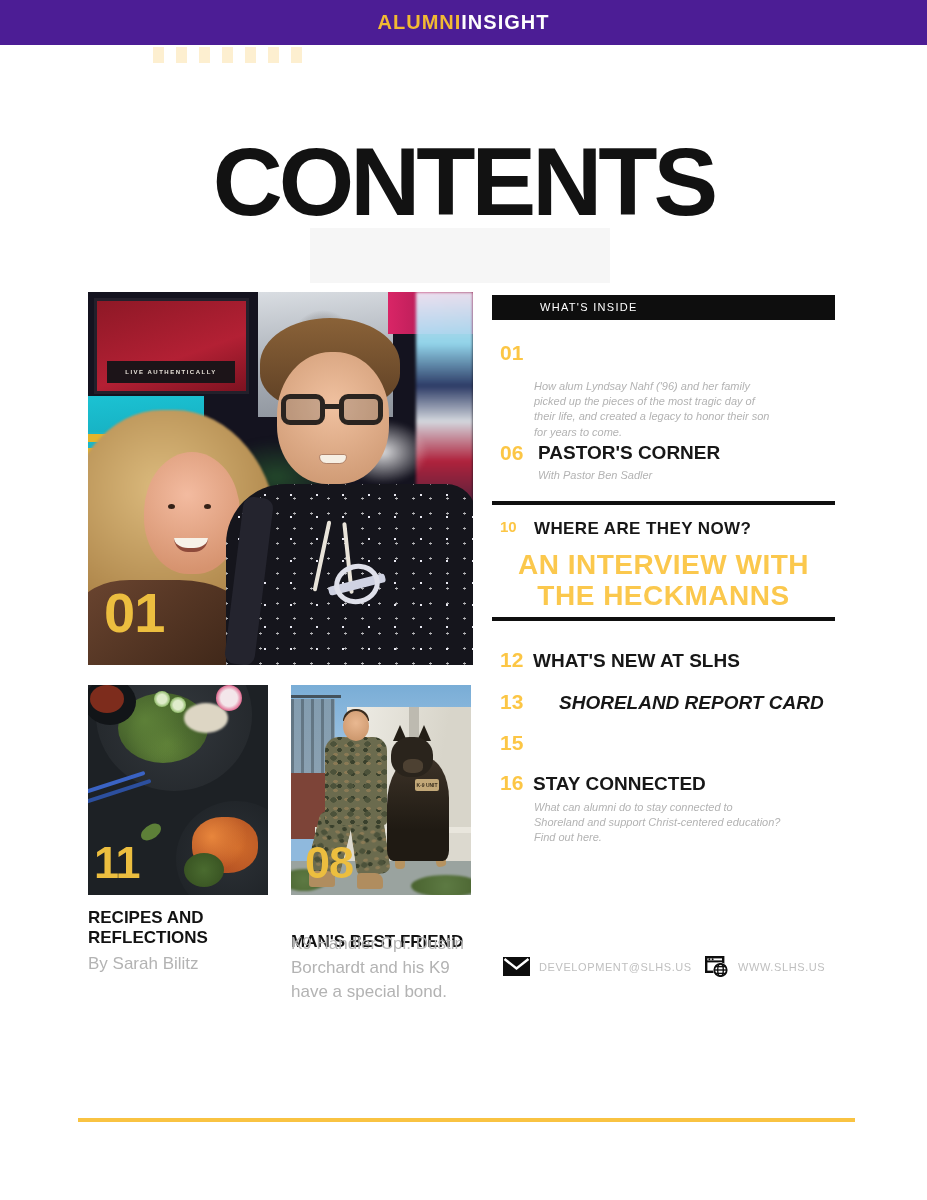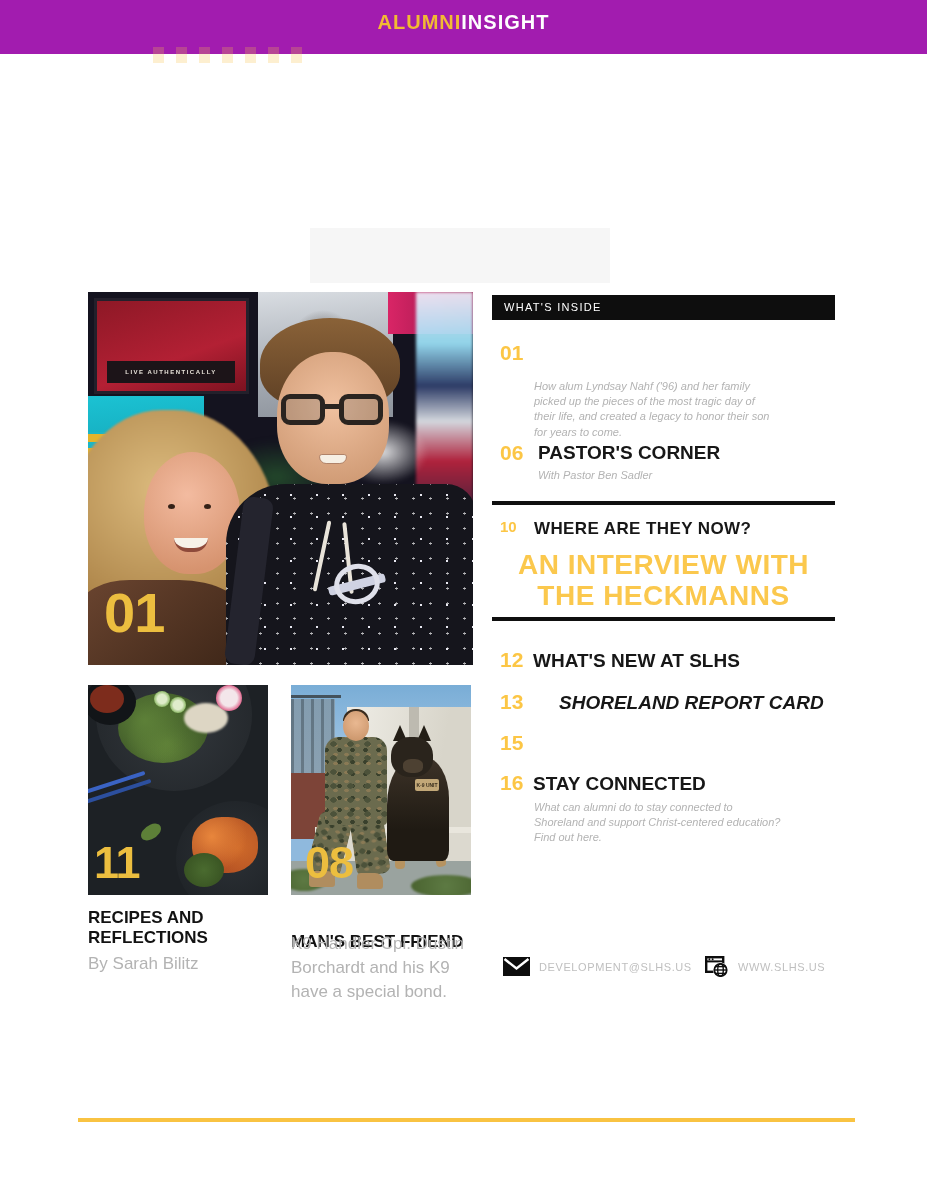--- a/index.html
+++ b/index.html
@@ -1,20 +1,20 @@
 <!DOCTYPE html>
 <html><head>
 <meta charset="utf-8">
 <style>
   * { margin:0; padding:0; box-sizing:border-box; }
   body { background:#ffffff; font-family:"Liberation Sans", sans-serif; }
   .page { position:relative; width:927px; height:1200px; background:#fff; overflow:hidden; margin:0 auto; }
 
   
-  .topbar { position:absolute; left:0; top:0; width:927px; height:54px; background:#a21caf; text-align:center; }
+  .topbar { position:absolute; left:0; top:0; width:927px; height:45px; background:#4c1d95; text-align:center; }
   .brand { line-height:45px; font-size:20px; font-weight:800; letter-spacing:1px; }
   .brand .gold { color:#f2ba33; }
   .brand .white { color:#fefefe; }
   .dash-row { position:absolute; left:153px; top:47px; display:flex; gap:12px; }
   .dash { width:11px; height:16px; background:rgba(247,193,66,0.25); }
 
   
   .title-shadow { position:absolute; left:310px; top:228px; width:300px; height:55px; background:#f6f6f6; }
   .page-title { position:absolute; left:0; top:133px; width:927px; text-align:center;
     font-size:97px; font-weight:900; letter-spacing:-4px; color:#121212; line-height:1; }
@@ -117,21 +117,21 @@
   
   .cap-h { position:absolute; font-size:17px; font-weight:900; color:#121212; line-height:1.18; letter-spacing:0; }
   .cap-sub { position:absolute; font-size:17px; color:#b3b3b3; line-height:1.4; }
   .cap-recipes { left:88px; top:908px; width:150px; }
   .cap-byline { left:88px; top:952px; }
   .cap-mbf { left:291px; top:908px; white-space:nowrap;margin-top:24px; }
   .cap-mbf-desc { left:291px; top:932px; width:175px; }
 
   
   .inside-bar { position:absolute; left:492px; top:295px; width:343px; height:25px; background:#0e0e0e; }
-  .inside-bar span { color:#fff; font-size:11px; letter-spacing:1.3px; line-height:25px; padding-left:12px; font-weight:400; }
+  .inside-bar span { color:#fff; font-size:11px; letter-spacing:1.3px; line-height:25px; padding-left:12px; font-weight:400;margin-left:36px; }
   .toc-num { position:absolute; font-size:21px; font-weight:700; color:#fcc645; }
   .toc-head { position:absolute; font-size:19px; font-weight:800; color:#171717; letter-spacing:0; }
   .toc-desc { position:absolute; font-size:11px; font-style:italic; color:#b3b3b3; line-height:1.38; }
   .divider { position:absolute; left:492px; width:343px; height:4px; background:#0f0f0f; }
   .feature { position:absolute; left:492px; top:549px; width:343px; text-align:center;
     font-size:28px; font-weight:800; color:#fbc84d; line-height:1.12; letter-spacing:0.5px; }
   .head-strong { font-size:17px; font-weight:900; letter-spacing:0.4px; }
 
   
   .contact-item { position:absolute; display:flex; align-items:center; gap:9px; }
@@ -156,20 +156,21 @@
     <span class="dash"></span>
       <span class="dash"></span>
       <span class="dash"></span>
       <span class="dash"></span>
       <span class="dash"></span>
       <span class="dash"></span>
       <span class="dash"></span>
   </div>
 
   <div class="title-shadow"></div>
+  <h1 class="page-title">CONTENTS</h1>
 
   <div class="photo ph-main">
     <div class="bb-teal"></div>
     <div class="bb-gold-tag"></div>
     <div class="bb-red">
       <div class="bb-red-frame">LIVE AUTHENTICALLY</div>
     </div>
     <div class="bb-white">
       <div class="bb-white-blob"></div>
     </div>

